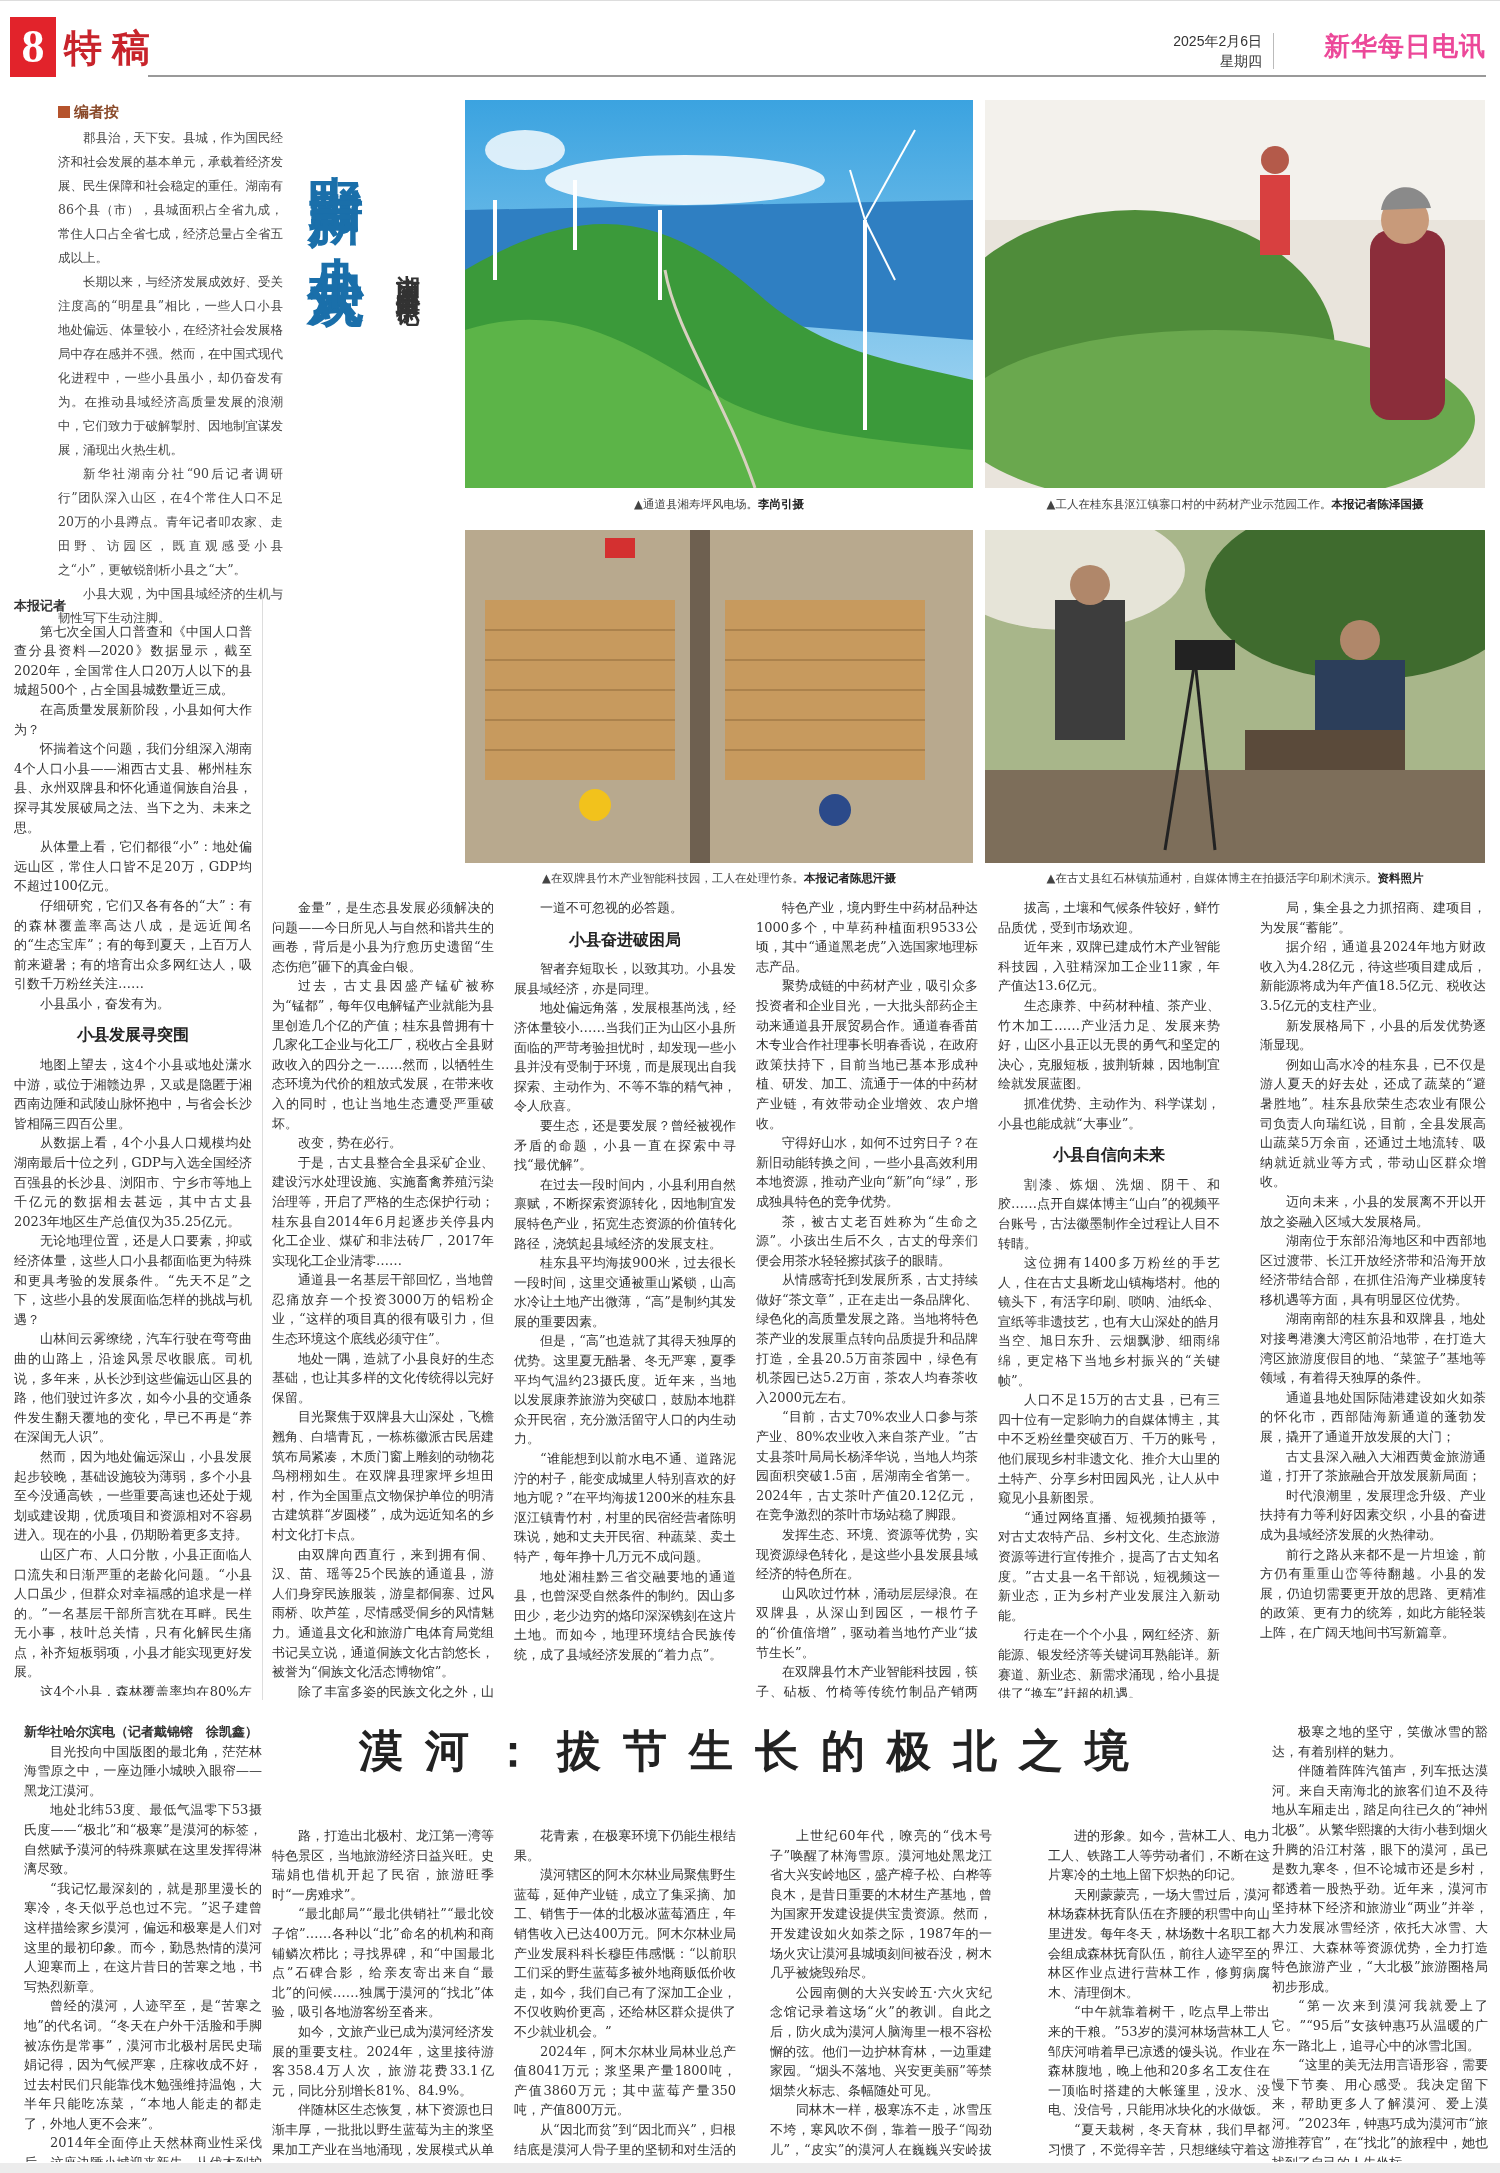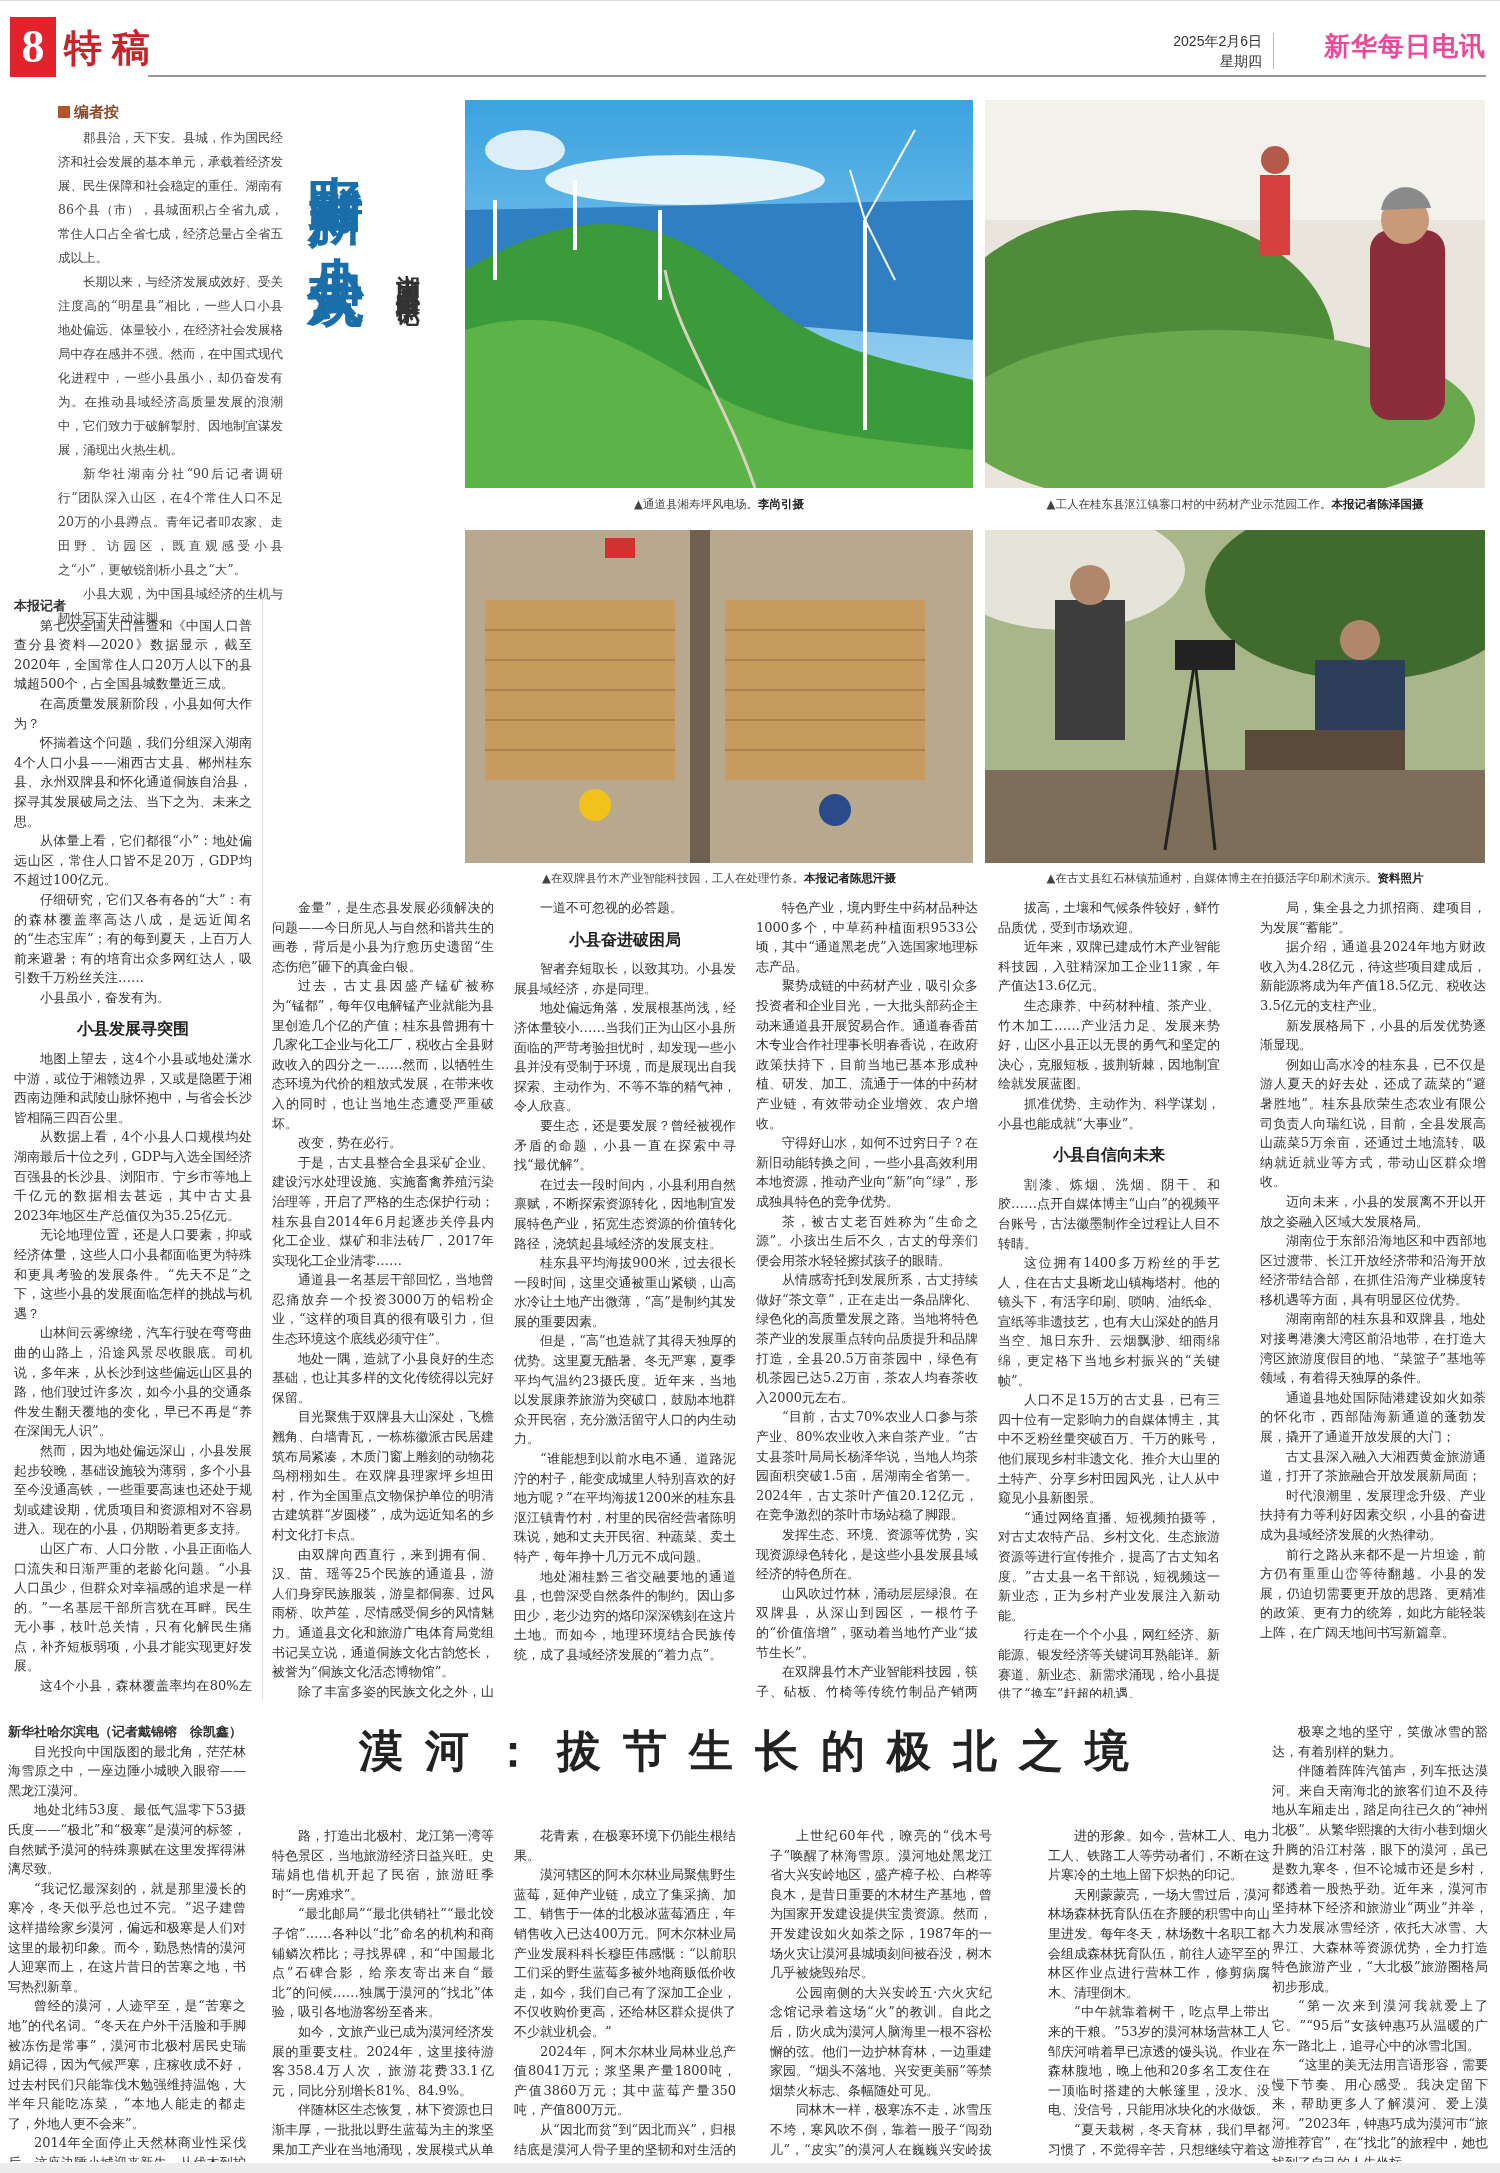--- a/index.html
+++ b/index.html
@@ -12,21 +12,21 @@
   .mast-line { position: absolute; left: 148px; right: 14px; top: 74px; height: 2px; background: #999; }
   .date { position: absolute; right: 238px; top: 30px; text-align: right; font-family: "Liberation Sans", sans-serif; font-size: 14px; color: #333; line-height: 20px; }
   .mast-sep { position: absolute; right: 226px; top: 32px; width: 1px; height: 36px; background: #bbb; }
   .paper-logo { position: absolute; right: 14px; top: 28px; font-family: "DejaVu Serif", serif; font-size: 26px; color: #ec4899; font-weight: bold; letter-spacing: 1px; }
 
   .col { position: absolute; font-size: 13px; line-height: 19.6px; text-align: justify; color: #333; }
   .col p { text-indent: 2em; }
   .editor-note { left: 26px; top: 100px; width: 225px; color: #444; font-size: 12.5px; line-height: 24px; margin-left: 32px; }
   .editor-note .tag { font-family: "Liberation Sans", sans-serif; font-weight: bold; color: #8a4a2a; font-size: 15px; text-indent: 0; display: flex; align-items: center; gap: 4px; margin-bottom: 2px; }
   .editor-note .tag .sq { width: 12px; height: 12px; background: #b5532c; display: inline-block; }
-  .byline { font-family: "Liberation Sans", sans-serif; font-weight: bold; font-size: 13px; text-indent: 0 !important; }
+  .byline { font-family: "Liberation Sans", sans-serif; font-weight: bold; font-size: 13px; text-indent: 0 !important; margin-bottom: 6px; }
   .subhead { font-family: "Liberation Sans", sans-serif; font-weight: bold; font-size: 16px; text-align: center; text-indent: 0 !important; margin: 12px 0 10px; color: #222; }
 
   .vtitle { position: absolute; left: 302px; top: 130px; width: 70px; writing-mode: vertical-rl; font-family: "DejaVu Serif", serif; font-weight: bold; font-size: 56px; color: #1a6faa; letter-spacing: 6px; line-height: 70px; }
   .vtitle .gap { display: inline-block; height: 58px; }
   .vsub { position: absolute; left: 392px; top: 255px; writing-mode: vertical-rl; font-family: "DejaVu Sans", sans-serif; font-size: 24px; color: #333; letter-spacing: 3px; }
 
   .photo { position: absolute; overflow: hidden; }
   .photo .ph { width: 100%; height: 100%; }
   .caption { position: absolute; font-size: 11.5px; color: #444; text-align: center; white-space: nowrap; }
   .caption b { font-family: "Liberation Sans", sans-serif; font-weight: bold; color: #222; }
@@ -263,21 +263,21 @@
       <p>古丈县深入融入大湘西黄金旅游通道，打开了茶旅融合开放发展新局面；</p>
       <p>时代浪潮里，发展理念升级、产业扶持有力等利好因素交织，小县的奋进成为县域经济发展的火热律动。</p>
       <p>前行之路从来都不是一片坦途，前方仍有重重山峦等待翻越。小县的发展，仍迫切需要更开放的思路、更精准的政策、更有力的统筹，如此方能轻装上阵，在广阔天地间书写新篇章。</p>
     </div>
 </section>
 
 <div class="vline" style="left:262px;top:590px;height:1110px;"></div>
 
 <h1 class="story2-title">漠河：拔节生长的极北之境</h1>
 
-<section class="col" style="left:8px;top:1722px;width:238px;height:440px;overflow:hidden;">
+<section class="col" style="left:24px;top:1722px;width:238px;height:440px;overflow:hidden;">
   <p class="byline" style="text-indent:2em !important;margin-bottom:0;display:inline;">新华社哈尔滨电（记者戴锦镕　徐凯鑫）</p>
   <div>
       <p>目光投向中国版图的最北角，茫茫林海雪原之中，一座边陲小城映入眼帘——黑龙江漠河。</p>
       <p>地处北纬53度、最低气温零下53摄氏度——“极北”和“极寒”是漠河的标签，自然赋予漠河的特殊禀赋在这里发挥得淋漓尽致。</p>
       <p>“我记忆最深刻的，就是那里漫长的寒冷，冬天似乎总也过不完。”迟子建曾这样描绘家乡漠河，偏远和极寒是人们对这里的最初印象。而今，勤恳热情的漠河人迎寒而上，在这片昔日的苦寒之地，书写热烈新章。</p>
       <p>曾经的漠河，人迹罕至，是“苦寒之地”的代名词。“冬天在户外干活脸和手脚被冻伤是常事”，漠河市北极村居民史瑞娟记得，因为气候严寒，庄稼收成不好，过去村民们只能靠伐木勉强维持温饱，大半年只能吃冻菜，“本地人能走的都走了，外地人更不会来”。</p>
       <p>2014年全面停止天然林商业性采伐后，这座边陲小城迎来新生。从伐木到护林，数十年过去，漠河的森林覆盖率达到92.75%，勃勃生机，更胜往昔。</p>
     </div>
 </section>
 

